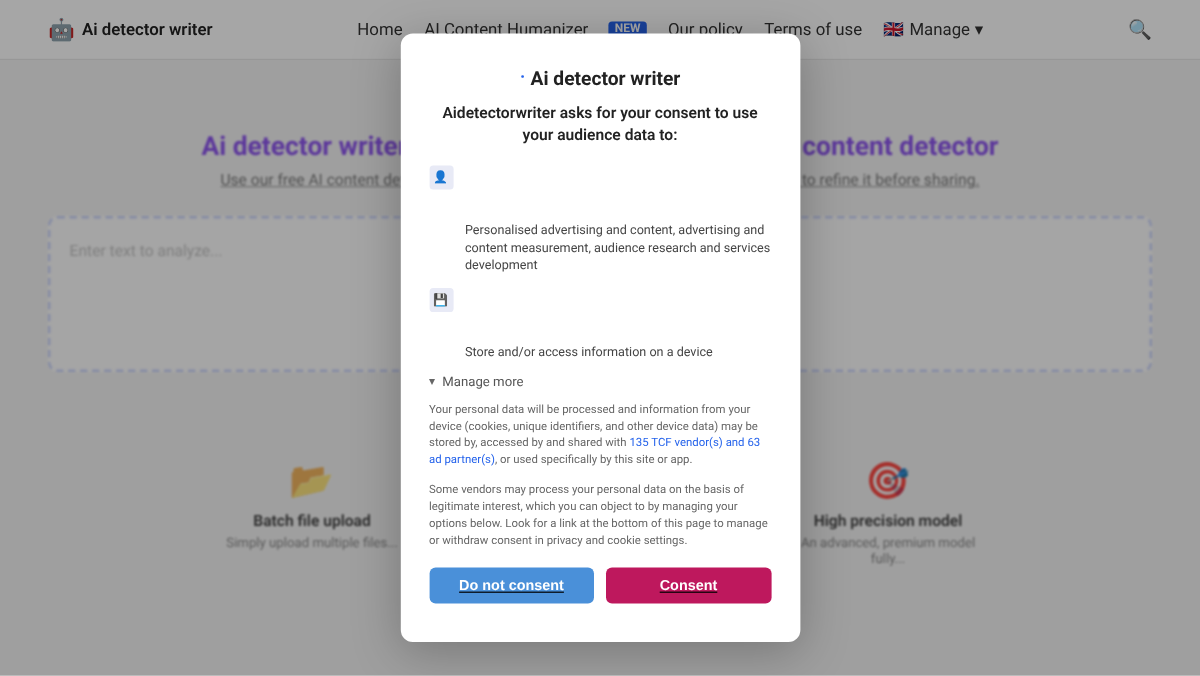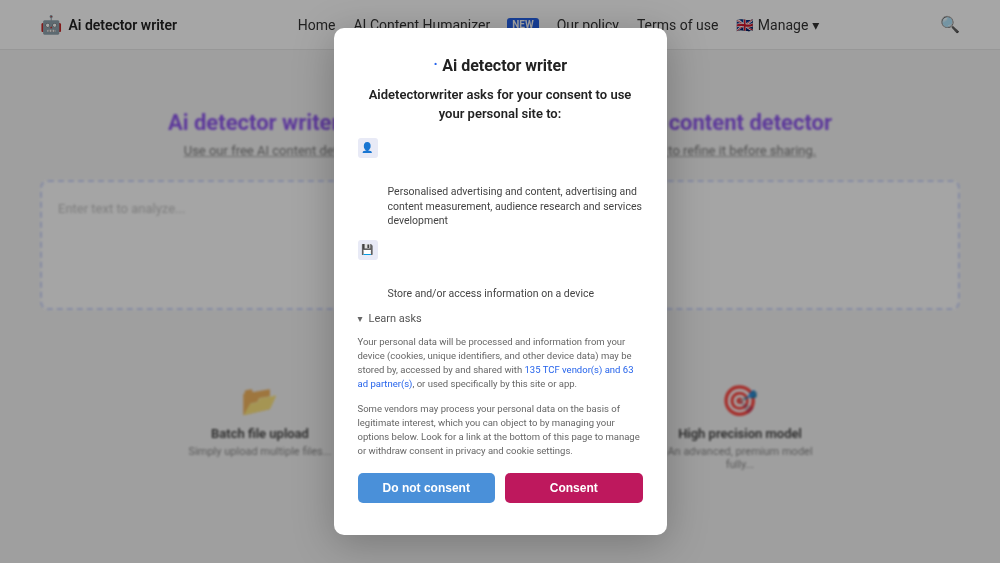--- a/index.html
+++ b/index.html
@@ -265,20 +265,21 @@
       font-size: 9.5px;
       color: #666;
       line-height: 1.5;
       margin-bottom: 14px;
     }
 
     .modal-buttons {
       display: flex;
       gap: 10px;
       margin-bottom: 12px;
+      text-decoration: underline;
     }
     .btn-no-consent {
       flex: 1;
       padding: 8px;
       background: #2563eb;
       color: #fff;
       border: none;
       border-radius: 5px;
       font-size: 12px;
       font-weight: 600;
@@ -377,35 +378,35 @@
 </div>
 
 <div class="modal-overlay">
   <div class="modal">
 
     <div class="modal-logo">
       <span class="modal-logo-dot">·</span>
       <span class="modal-logo-text">Ai detector writer</span>
     </div>
 
-    <p class="modal-title">Aidetectorwriter asks for your consent to use your personal site to:</p>
+    <p class="modal-title">Aidetectorwriter asks for your consent to use your audience data to:</p>
 
     <div class="consent-item">
       <div class="consent-icon">👤</div>
       <span class="consent-text">Personalised advertising and content, advertising and content measurement, audience research and services development</span>
     </div>
 
     <div class="consent-item">
       <div class="consent-icon">💾</div>
       <span class="consent-text">Store and/or access information on a device</span>
     </div>
 
     <div class="learn-more-row">
       <span class="learn-more-icon">▾</span>
-      <span class="learn-more-text">Learn asks</span>
+      <span class="learn-more-text">Manage more</span>
     </div>
 
     <p class="modal-body-text">
       Your personal data will be processed and information from your device (cookies, unique identifiers, and other device data) may be stored by, accessed by and shared with <a>135 TCF vendor(s) and 63 ad partner(s)</a>, or used specifically by this site or app.
     </p>
 
     <p class="modal-second-text">Some vendors may process your personal data on the basis of legitimate interest, which you can object to by managing your options below. Look for a link at the bottom of this page to manage or withdraw consent in privacy and cookie settings.</p>
 
     <div class="modal-buttons">
       <button class="btn-no-consent">Do not consent</button>

